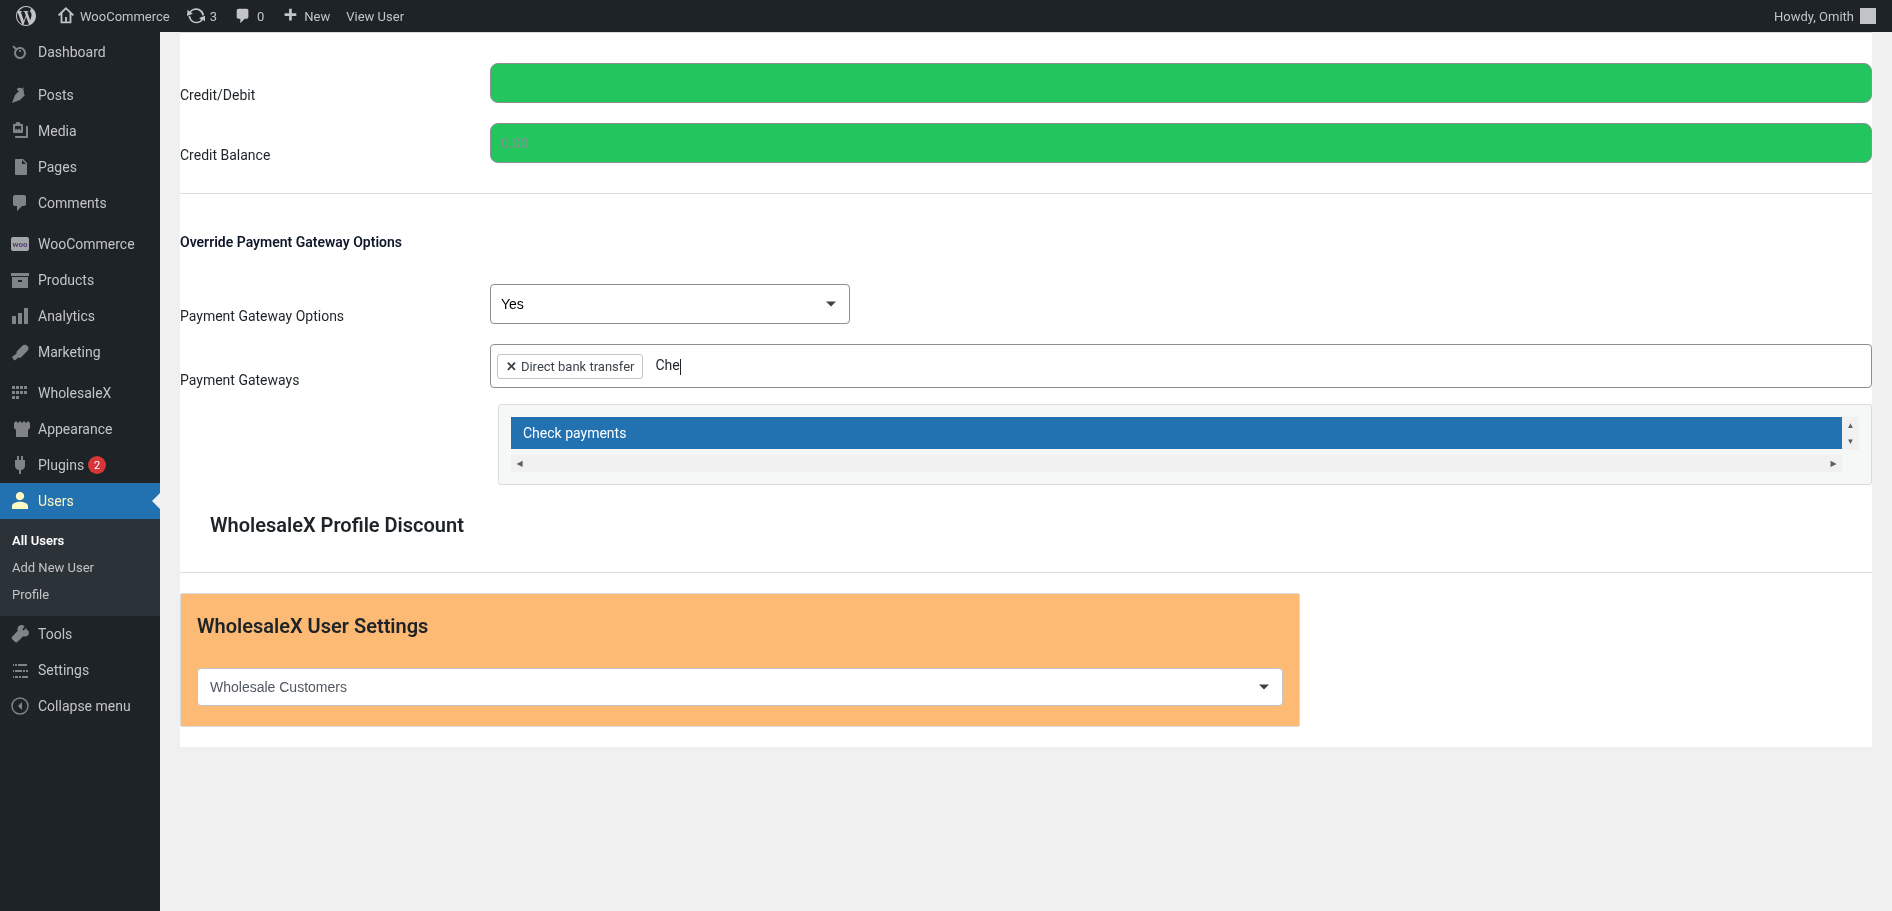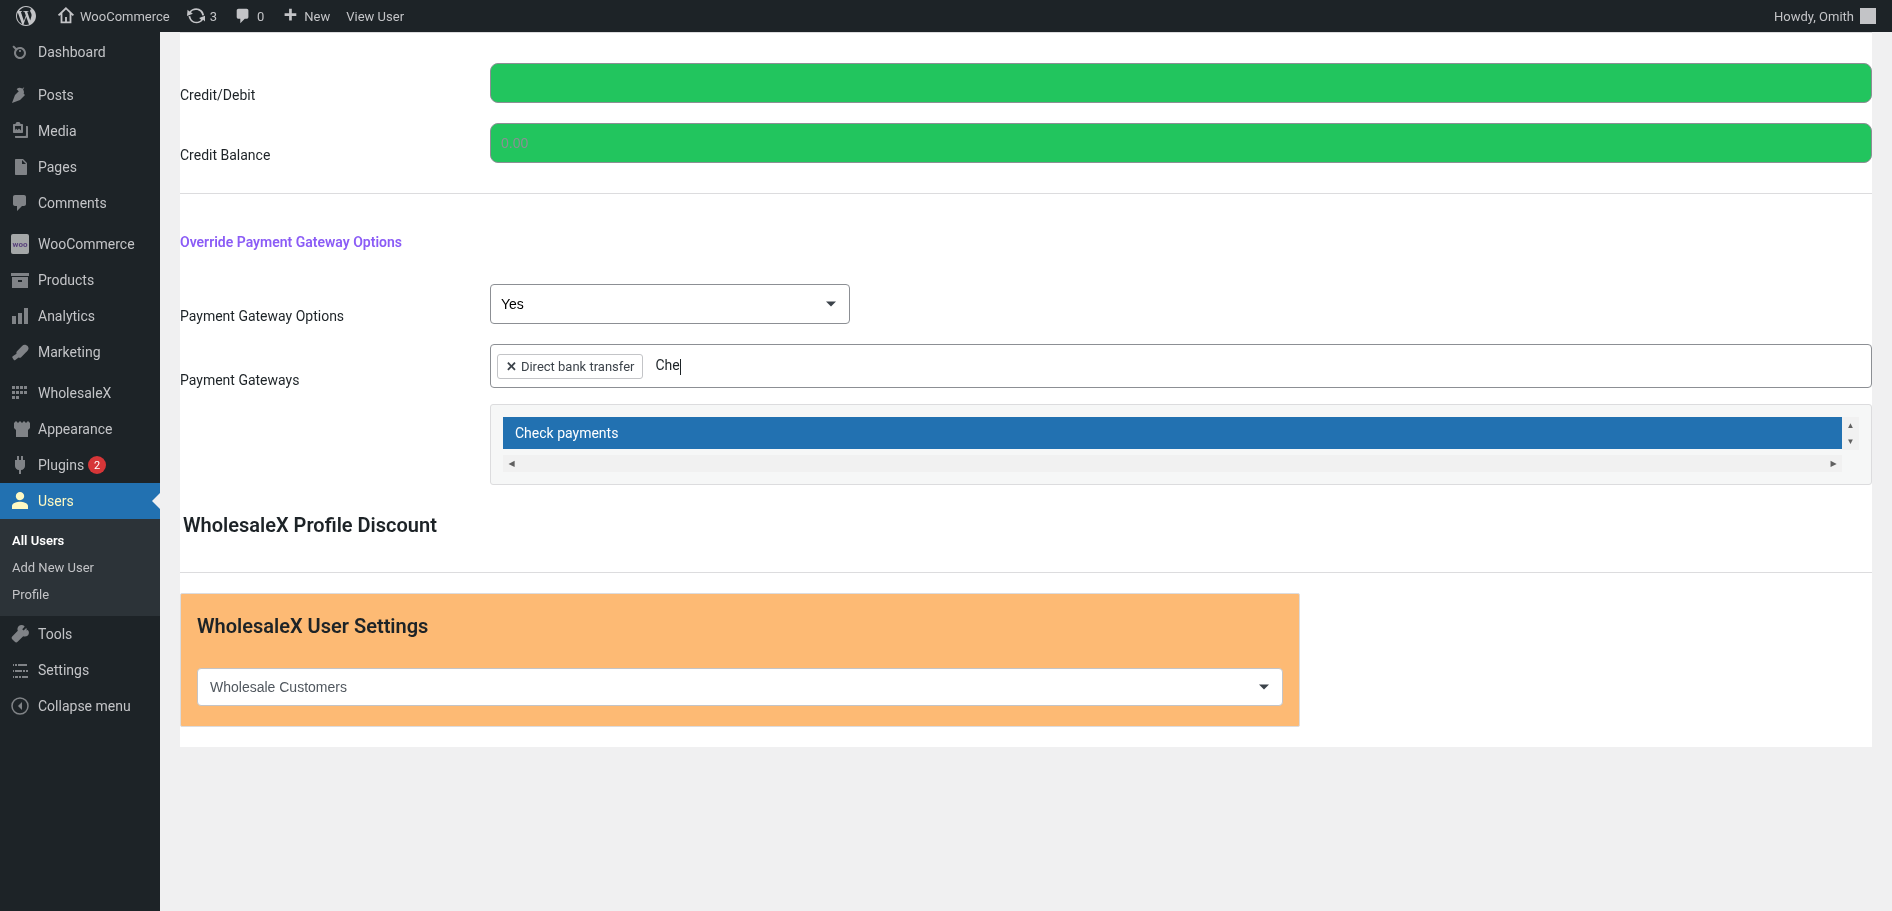--- a/index.html
+++ b/index.html
@@ -209,21 +209,21 @@
       transform: translateY(-50%);
       width: 0;
       height: 0;
       border-left: 5px solid transparent;
       border-right: 5px solid transparent;
       border-top: 5px solid #3c434a;
     }
     .section-heading {
       font-size: 14px;
       font-weight: 600;
-      color: #8b5cf6;
+      color: #0f172a;
       padding: 20px 0 4px 0;
     }
     .section-title {
       font-size: 20px;
       font-weight: 600;
       color: #1d2327;
       padding: 15px 0;
     }
     
     
@@ -259,21 +259,21 @@
       width: 1px;
       height: 16px;
       background: #1d2327;
       vertical-align: middle;
     }
     
     
     .dropdown {
       position: absolute;
       top: 100%;
-      left: 0;
+      left: 8px;
       right: 0;
       margin-top: 16px;
       border: 1px solid #dcdcde;
       border-radius: 3px;
       background: #f6f7f7;
       z-index: 50;
       padding: 12px;
     }
     .dropdown-option {
       padding: 8px 12px;
@@ -356,21 +356,21 @@
     .woo-badge {
       display: inline-flex;
       align-items: center;
       justify-content: center;
       background: #fff;
       color: #7f54b3;
       border-radius: 2px;
       font-size: 8px;
       font-weight: bold;
       width: 18px;
-      height: 20px;
+      height: 14px;
     }
   </style>
 </head>
 <body>
 
 <div class="admin-bar">
   <div class="admin-bar-left">
     <div class="admin-bar-item">
       <span class="admin-bar-icon">
         <svg width="20" height="20" viewBox="0 0 20 20" fill="currentColor">
@@ -617,21 +617,21 @@
             <div class="dropdown-scroll-right">
               <div class="scroll-arrow" style="top:0">▲</div>
               <div class="scroll-arrow" style="bottom:0">▼</div>
             </div>
           </div>
         </div>
       </div>
     </div>
 
     <div style="margin-top:100px">
-      <div class="section-title" style="padding-left:3px">WholesaleX Profile Discount</div>
+      <div class="section-title" style="padding-left:30px">WholesaleX Profile Discount</div>
       <hr class="section-divider">
     </div>
 
     <div class="settings-card">
       <div class="settings-card-title">WholesaleX User Settings</div>
       <div class="settings-select-wrap">
         <select class="settings-select">
           <option>Wholesale Customers</option>
         </select>
       </div>

